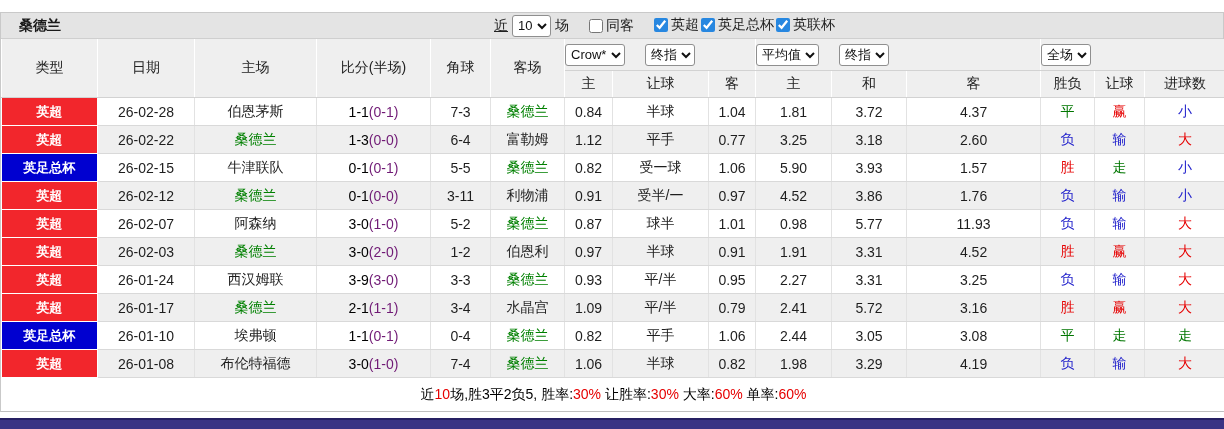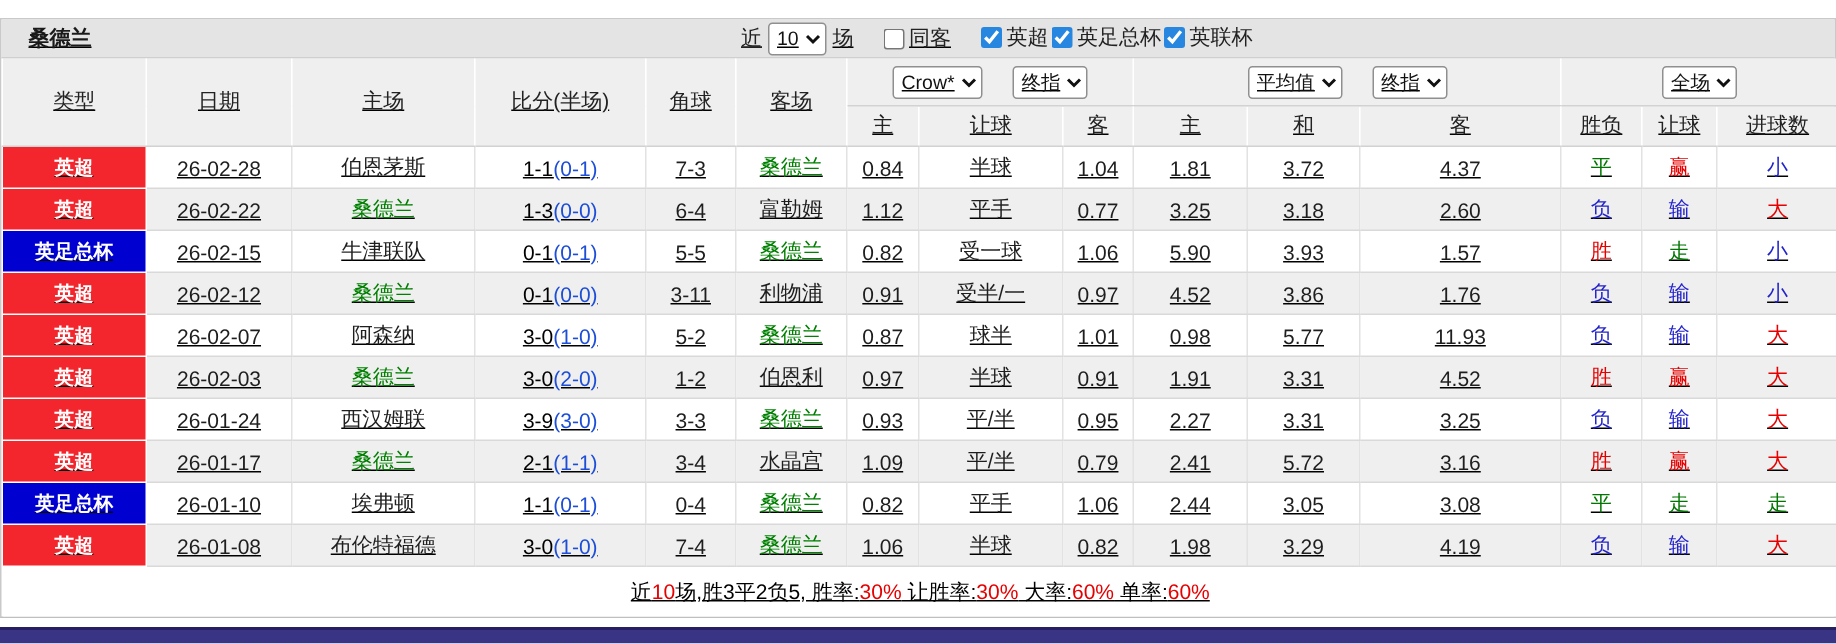--- a/index.html
+++ b/index.html
@@ -3,21 +3,21 @@
 <meta charset="utf-8">
 <style>
   html,body{margin:0;padding:0;}
   body{
     width:1224px;height:429px;position:relative;background:#fff;
     font-family:"Liberation Sans","DejaVu Sans",sans-serif;
     -webkit-font-smoothing:antialiased;overflow:hidden;
   }
   .panel{
     position:absolute;top:12px;left:0;width:1222px;
-    border:1px solid #c9c9c9;border-bottom:1px solid #bfbfbf;background:#fff;text-decoration:underline;
+    border:1px solid #c9c9c9;border-bottom:1px solid #bfbfbf;background:#fff;
   }
   
   .titlebar{
     height:25px;background:#e4e4e4;display:flex;align-items:center;
     border-bottom:1px solid #cfcfcf;
   }
   .team-title{font-weight:bold;font-size:14px;color:#1a1a1a;margin-left:18px;white-space:nowrap;}
   .controls{display:flex;align-items:center;margin-left:auto;margin-right:388px;white-space:nowrap;font-size:14px;color:#222;}
   .near-label{text-decoration:underline;margin-right:4px;cursor:pointer;}
   .controls select{margin:0 4px 0 0;}
@@ -30,36 +30,36 @@
   .cb input{width:14px;height:14px;margin:0 3px 0 0;accent-color:#2787e0;cursor:pointer;}
   
   table{width:1222px;border-collapse:collapse;table-layout:fixed;font-size:14px;}
   thead th{
     background:#efefef;font-weight:normal;color:#222;
     border-left:1px solid #fff;border-right:1px solid #fff;
     border-bottom:1px solid #d2d2d2;padding:0;
   }
   tr.selector-row th{height:31px;}
   tr.label-row th{height:26px;}
-  .grp-selects{display:flex;justify-content:center;align-items:center;gap:20px;}
+  .grp-selects{display:flex;justify-content:flex-start;align-items:center;gap:20px;}
   tbody td{
     text-align:center;height:27px;padding:0;color:#1e1e1e;
     border-right:1px solid #e2e2e2;border-bottom:1px solid #d9d9d9;
     overflow:hidden;white-space:nowrap;
   }
   tbody tr.odd td{background:#fff;}
   tbody tr.even td{background:#efefef;}
   tbody td.asia{background:#fdf8f1;margin-left:36px;}
   tbody td.euro{background:#e9f4fb;}
   td.type{color:#fff;font-weight:bold;font-size:13px;border-bottom:1px solid #fff;border-right:1px solid #fff;}
   td.type.red{background:#f2262c;}
   td.type.blue{background:#0000d0;}
   .team.green{color:#008000;}
   .score .ft{color:#000000;}
-  .score .ht{color:#1d4ed8;}
+  .score .ht{color:#701a75;}
   td.res.red{color:#e60000;}
   td.res.green{color:#007600;}
   td.res.blue{color:#2323cc;}
   tfoot td{
     height:33px;background:#fff;border-top:1px solid #c9c9c9;
     text-align:center;font-size:14px;color:#000;padding:0;
   }
   #summary .red{color:#e60000;}
   
   .bottom-bar{

